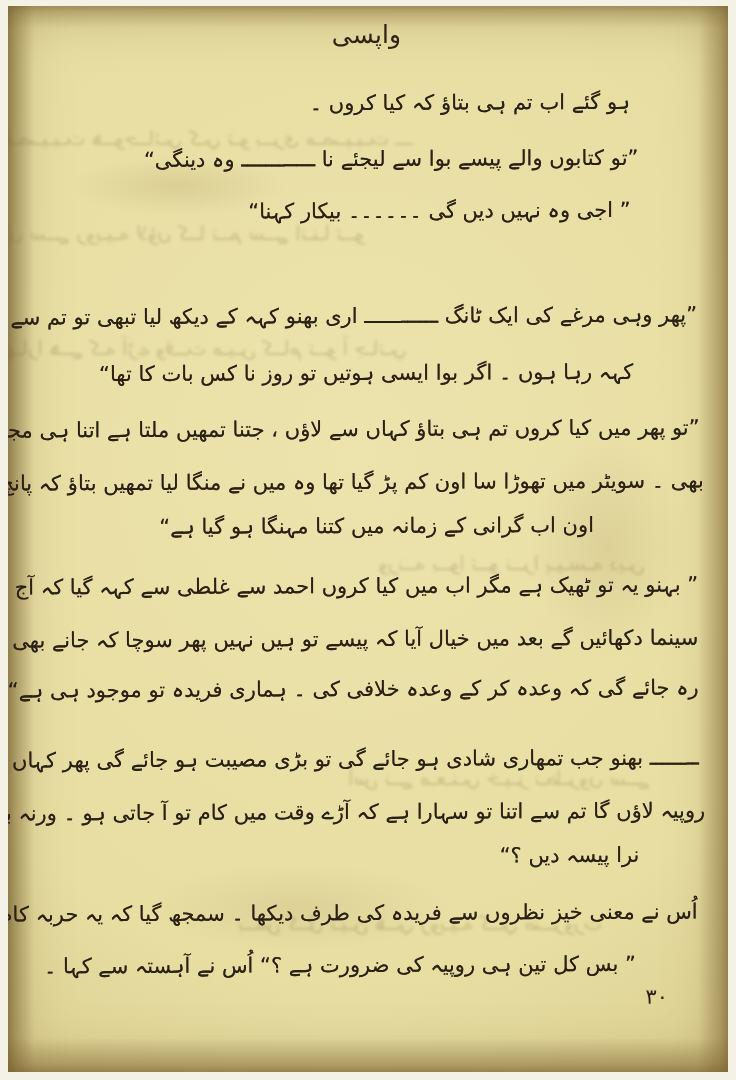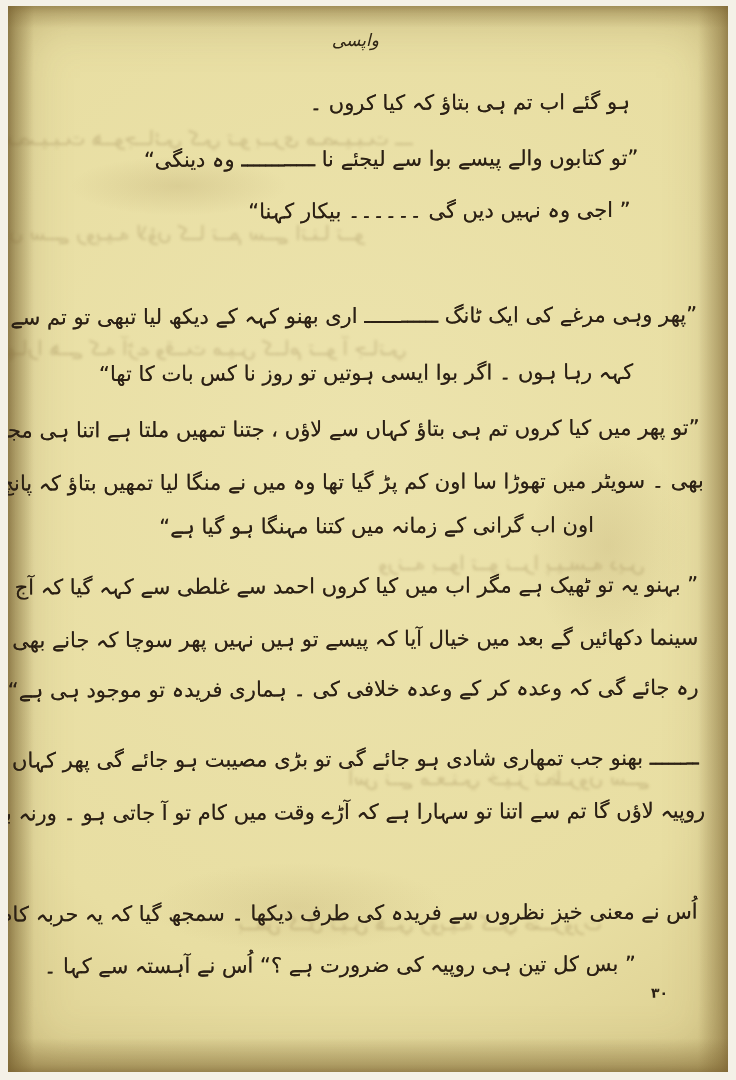--- a/index.html
+++ b/index.html
@@ -56,22 +56,22 @@
   .s3{ left:140px; bottom:120px; width:300px; height:90px;
        background:radial-gradient(ellipse, rgba(150,125,70,.14), transparent 70%);}
 
   
   .textblock{
     position:absolute; inset:0;
     transform:rotate(-0.25deg);
     direction:rtl;
   }
   .hdr{
-    position:absolute; top:24px; left:326px;
-    font-size:17px; color:#2e2414; letter-spacing:1px;font-style:italic;
+    position:absolute; top:14px; left:326px;
+    font-size:25px; color:#2e2414; letter-spacing:1px;
   }
   .line{
     position:absolute;
     white-space:nowrap;
     font-size:21px; line-height:34px;
     color:#2b2014;
     text-shadow:0 0 .5px rgba(43,32,20,.7);
     direction:rtl; unicode-bidi:plaintext;
   }
   .l1 { top:80px;  right:96px;  }
@@ -86,21 +86,21 @@
   .l10{ top:563px; right:30px;  }
   .l11{ top:616px; right:30px;  }
   .l12{ top:666px; right:30px;  }
   .l13{ top:736px; right:30px;  }
   .l14{ top:789px; right:24px;  }
   .l15{ top:833px; right:90px;  }
   .l16{ top:890px; right:32px;  }
   .l17{ top:942px; right:94px;  }
   .pagenum{
     position:absolute; top:980px; right:62px;
-    font-size:14px; font-weight:bold; color:#2b2014;
+    font-size:21px; font-weight:normal; color:#2b2014;
   }
 </style>
 </head>
 <body>
 
 <div class="paper">
 
   <div class="edge-left"></div>
   <div class="edge-right"></div>
   <div class="edge-bottom"></div>
@@ -124,18 +124,19 @@
     <div class="line l5">”پھر وہی مرغے کی ایک ٹانگ ــــــــــــ اری بھنو کہہ کے دیکھ لیا تبھی تو تم سے</div>
     <div class="line l6">کہہ رہا ہوں ۔ اگر بوا ایسی ہوتیں تو روز نا کس بات کا تھا“</div>
     <div class="line l7">”تو پھر میں کیا کروں تم ہی بتاؤ کہاں سے لاؤں ، جتنا تمھیں ملتا ہے اتنا ہی مجھے</div>
     <div class="line l8">بھی ۔ سویٹر میں تھوڑا سا اون کم پڑ گیا تھا وہ میں نے منگا لیا تمھیں بتاؤ کہ پانچ روپیہ کا</div>
     <div class="line l9">اون اب گرانی کے زمانہ میں کتنا مہنگا ہو گیا ہے“</div>
     <div class="line l10">” بہنو یہ تو ٹھیک ہے مگر اب میں کیا کروں احمد سے غلطی سے کہہ گیا کہ آج تمھیں</div>
     <div class="line l11">سینما دکھائیں گے بعد میں خیال آیا کہ پیسے تو ہیں نہیں پھر سوچا کہ جانے بھی دو بات</div>
     <div class="line l12">رہ جائے گی کہ وعدہ کر کے وعدہ خلافی کی ۔ ہماری فریدہ تو موجود ہی ہے“ ــــــــ</div>
     <div class="line l13">ــــــــ بھنو جب تمھاری شادی ہو جائے گی تو بڑی مصیبت ہو جائے گی پھر کہاں سے</div>
     <div class="line l14">روپیہ لاؤں گا تم سے اتنا تو سہارا ہے کہ آڑے وقت میں کام تو آ جاتی ہو ۔ ورنہ بوا تو</div>
+    <div class="line l15">نرا پیسہ دیں ؟“</div>
     <div class="line l16">اُس نے معنی خیز نظروں سے فریدہ کی طرف دیکھا ۔ سمجھ گیا کہ یہ حربہ کام آ گیا ۔</div>
     <div class="line l17">” بس کل تین ہی روپیہ کی ضرورت ہے ؟“ اُس نے آہستہ سے کہا ۔</div>
 
     <div class="pagenum">۳۰</div>
   </div>
 </div>
 
 </body></html>

